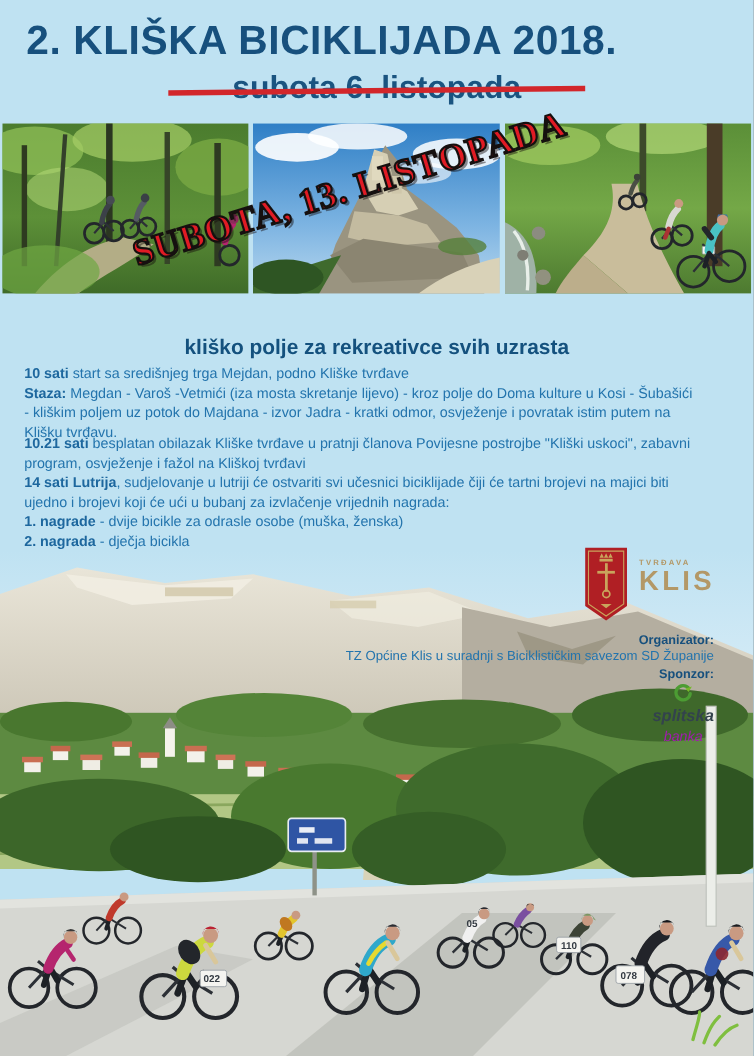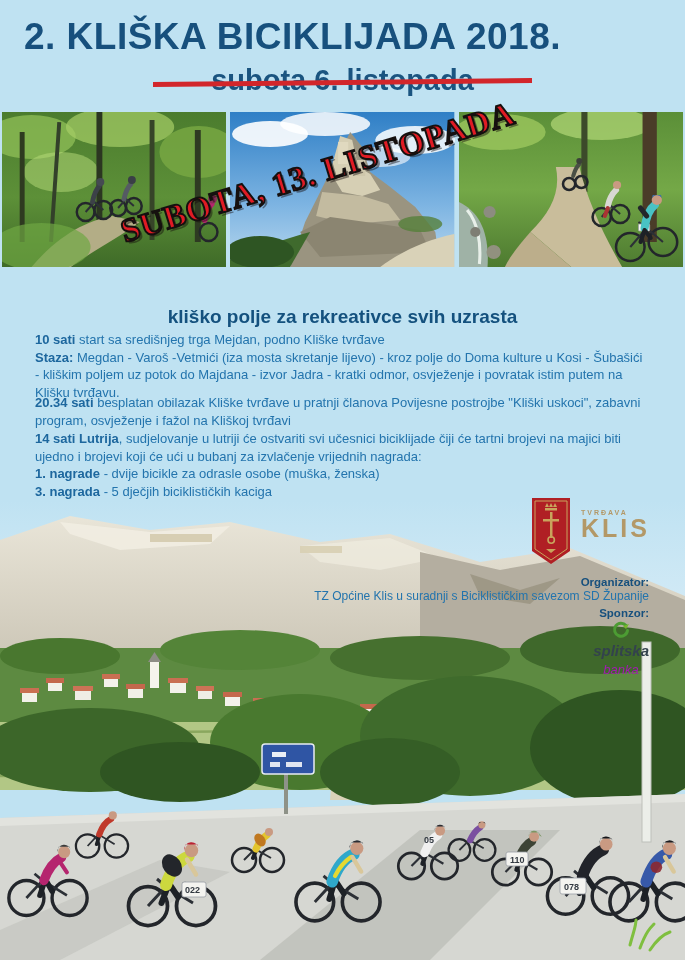--- a/index.html
+++ b/index.html
@@ -22,21 +22,21 @@
   
   .stamp{position:absolute;left:122px;top:216px;z-index:5;
          font-family:"Liberation Serif",serif;font-weight:bold;font-size:33px;line-height:1;
          color:#e01b24;-webkit-text-stroke:2px #15100f;letter-spacing:1px;white-space:nowrap;
          text-shadow:2px 3px 0 rgba(20,10,10,.45);
          transform:rotate(-17deg);transform-origin:left center;}
 
   
   .heading{position:absolute;top:281px;left:0;width:685px;text-align:center;margin:0;
            font-size:19px;font-weight:bold;color:#14517e;line-height:1.25;}
-  .body-copy{position:absolute;left:35px;width:612px;color:#2374ad;font-size:13px;line-height:1.35;margin:0;}
+  .body-copy{position:absolute;left:22px;width:612px;color:#2374ad;font-size:13px;line-height:1.35;margin:0;}
   .body-copy b{color:#1d679e;}
   .p1{top:331px;}
   .p2{top:394px;}
   .p3{top:430px;}
   .prize-line{display:block;}
 
   
   .klis-logo{position:absolute;top:497px;right:24px;width:130px;display:flex;align-items:flex-start;gap:10px;z-index:6;}
   .klis-text{padding-top:12px;color:#b39867;}
   .klis-text .t1{font-size:7px;font-weight:bold;letter-spacing:2px;}
@@ -209,26 +209,27 @@
     <br>
     <span>kliško polje za rekreativce svih uzrasta</span>
   </h2>
 
   <p class="body-copy p1">
     <b>10 sati</b><span> start sa središnjeg trga Mejdan, podno Kliške tvrđave</span><br>
     <b>Staza:</b><span> Megdan - Varoš -Vetmići (iza mosta skretanje lijevo) - kroz polje do Doma kulture u Kosi - Šubašići - kliškim poljem uz potok do Majdana - izvor Jadra - kratki odmor, osvježenje i povratak istim putem na Klišku tvrđavu.</span>
   </p>
 
   <p class="body-copy p2">
-    <b>20.34 sati</b><span> besplatan obilazak Kliške tvrđave u pratnji članova Povijesne postrojbe "Kliški uskoci", zabavni program, osvježenje i fažol na Kliškoj tvrđavi</span>
+    <b>10.21 sati</b><span> besplatan obilazak Kliške tvrđave u pratnji članova Povijesne postrojbe "Kliški uskoci", zabavni program, osvježenje i fažol na Kliškoj tvrđavi</span>
   </p>
 
   <p class="body-copy p3">
     <b>14 sati Lutrija</b><span>, sudjelovanje u lutriji će ostvariti svi učesnici biciklijade čiji će tartni brojevi na majici biti ujedno i brojevi koji će ući u bubanj za izvlačenje vrijednih nagrada:</span><br>
     <span class="prize-line"><b>1. nagrade</b><span> - dvije bicikle za odrasle osobe (muška, ženska)</span></span>
+    <span class="prize-line"><b>2. nagrada</b><span> - dječja bicikla</span></span>
     <span class="prize-line"><b>3. nagrada</b><span> - 5 dječjih biciklističkih kaciga</span></span>
   </p>
 
   <div class="klis-logo">
     <svg width="40" height="68" viewBox="0 0 40 68">
       <path d="M1,1 H39 V54 L20,67 L1,54 Z" fill="#b01f24"></path>
       <path d="M4,4 H36 V52 L20,63 L4,52 Z" fill="none" stroke="#c9a45c" stroke-width="1"></path>
       <path d="M14,10 L16,6 L18,10 L20,6 L22,10 L24,6 L26,10 Z" fill="#c9a45c"></path>
       <rect x="14" y="11" width="12" height="2.5" fill="#c9a45c"></rect>
       <rect x="19" y="15" width="2.5" height="26" fill="#c9a45c"></rect>

